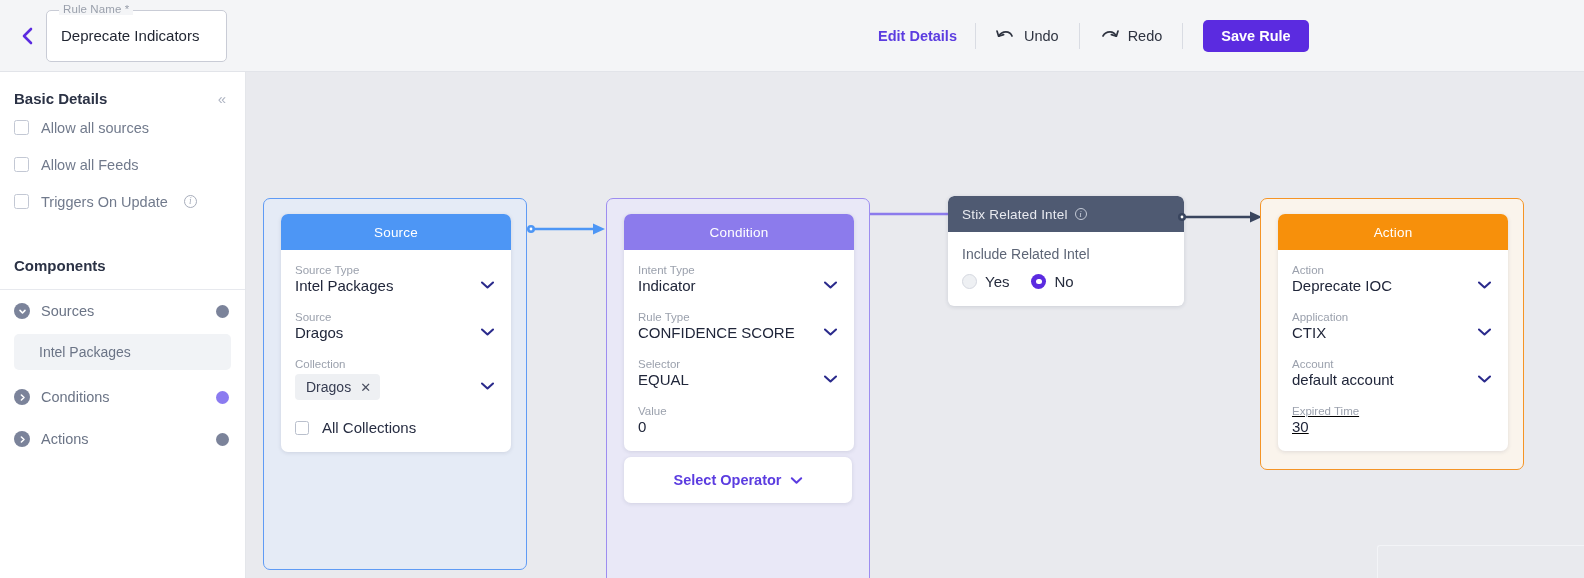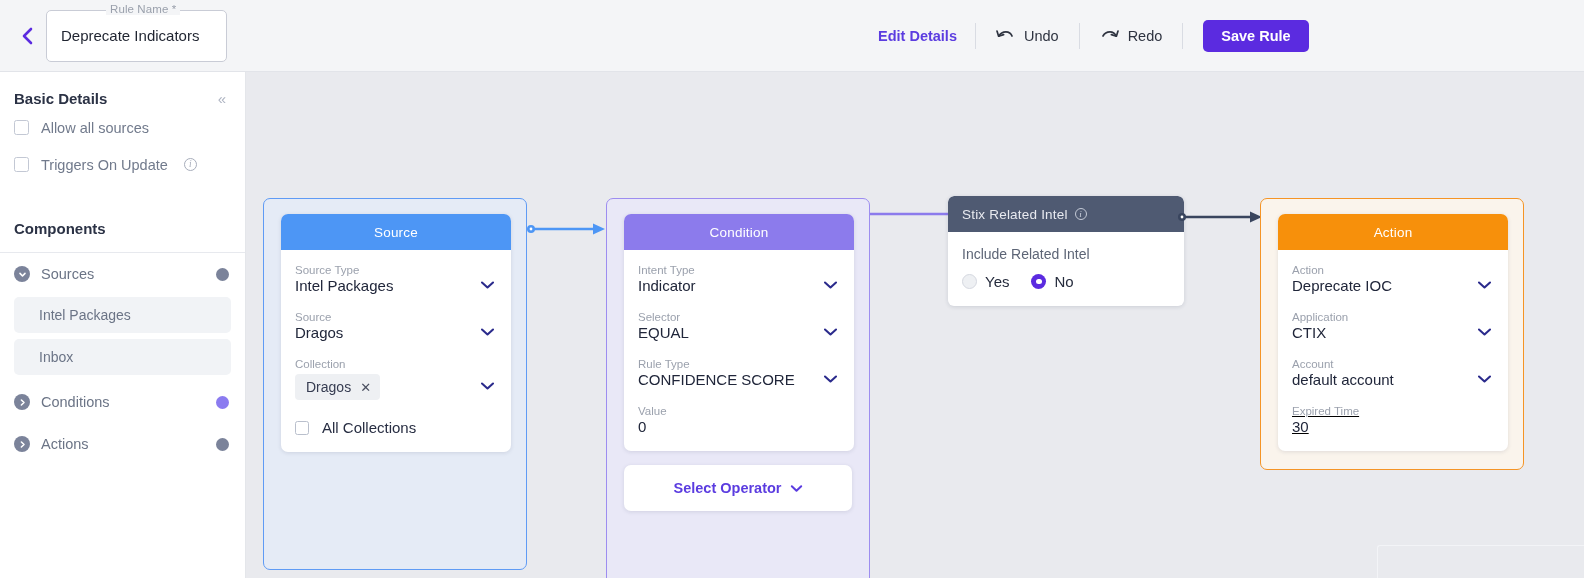--- a/index.html
+++ b/index.html
@@ -35,21 +35,20 @@
     border-radius: 5px;
     display: flex; align-items: center;
   }
   .rulename-legend {
     position: absolute; top: -8px; left: 12px;
     background: #f4f5f7;
     padding: 0 4px;
     font-size: 11.5px; color: #9aa0ac;
     letter-spacing: .1px;
     white-space: nowrap;
-    margin-left: 47px;
   }
   .rulename-value {
     padding: 0 14px;
     font-size: 15px; color: #1f2430;
     white-space: nowrap; overflow: hidden;
   }
 
   .header-right {
     position: absolute; left: 860px; top: 0;
     height: 72px; display: flex; align-items: center;
@@ -205,21 +204,21 @@
     display: flex; align-items: center; gap: 13px;
     margin-top: 19px; cursor: pointer;
   }
   .allcoll .cbox2 {
     width: 14px; height: 14px; flex: 0 0 14px;
     border: 1.4px solid #b9bfcc; border-radius: 2.5px; background: #fff;
   }
   .allcoll .lbl2 { font-size: 15px; color: #272d42; }
 
   .op-card {
-    margin-top: 14px; height: 46px;
+    margin-top: 6px; height: 46px;
     background: #fff; border-radius: 7px;
     box-shadow: 0 1px 4px rgba(30,40,70,.12);
     display: flex; align-items: center; justify-content: center;
     gap: 8px; cursor: pointer;
   }
   .op-text { font-size: 14.5px; font-weight: 700; color: #5b3ce0; }
 
   .stix-card {
     background: #fff; border-radius: 6px;
     box-shadow: 0 1px 4px rgba(30,40,70,.14);
@@ -321,20 +320,24 @@
     <div class="sb-title-row">
       <div class="sb-title">Basic Details</div>
       <div class="collapse-icon">«</div>
     </div>
 
     <div class="checkrow">
       <div class="cbox"></div>
       <div class="lbl">Allow all sources</div>
     </div>
 
+    <div class="checkrow">
+      <div class="cbox"></div>
+      <div class="lbl">Allow all Feeds</div>
+    </div>
 
     <div class="checkrow">
       <div class="cbox"></div>
       <div class="lbl">Triggers On Update</div>
       <div class="info-i">i</div>
     </div>
 
     <div class="sb-comp-title">Components</div>
     <div class="sb-divider"></div>
 
@@ -342,21 +345,20 @@
       <div class="comp-chev">
         <svg width="9" height="9" viewBox="0 0 9 9">
             <polyline points="2,3.4 4.5,6 7,3.4" fill="none" stroke="#fff" stroke-width="1.6" stroke-linecap="round" stroke-linejoin="round"></polyline>
           </svg>
       </div>
       <div class="comp-label">Sources</div>
       <div class="comp-dot"></div>
     </div>
 
     <div class="sub-item">Intel Packages</div>
-    <div class="sub-item">Inbox</div>
 
     <div class="comp-row" style="margin-top:10px">
       <div class="comp-chev">
         <svg width="9" height="9" viewBox="0 0 9 9">
             <polyline points="3.4,2 6,4.5 3.4,7" fill="none" stroke="#fff" stroke-width="1.6" stroke-linecap="round" stroke-linejoin="round"></polyline>
           </svg>
       </div>
       <div class="comp-label">Conditions</div>
       <div class="comp-dot purple"></div>
     </div>
@@ -439,32 +441,32 @@
             <div class="f-label">Intent Type</div>
             <div class="f-value">Indicator</div>
             <div class="chev-down">
               <svg width="15" height="10" viewBox="0 0 15 10">
                   <polyline points="2,2.5 7.5,7.5 13,2.5" fill="none" stroke="#2b2b8c" stroke-width="2.1" stroke-linecap="round" stroke-linejoin="round"></polyline>
                 </svg>
             </div>
           </div>
 
           <div class="field">
+            <div class="f-label">Rule Type</div>
+            <div class="f-value">CONFIDENCE SCORE</div>
+            <div class="chev-down">
+              <svg width="15" height="10" viewBox="0 0 15 10">
+                  <polyline points="2,2.5 7.5,7.5 13,2.5" fill="none" stroke="#2b2b8c" stroke-width="2.1" stroke-linecap="round" stroke-linejoin="round"></polyline>
+                </svg>
+            </div>
+          </div>
+
+          <div class="field">
             <div class="f-label">Selector</div>
             <div class="f-value">EQUAL</div>
-            <div class="chev-down">
-              <svg width="15" height="10" viewBox="0 0 15 10">
-                  <polyline points="2,2.5 7.5,7.5 13,2.5" fill="none" stroke="#2b2b8c" stroke-width="2.1" stroke-linecap="round" stroke-linejoin="round"></polyline>
-                </svg>
-            </div>
-          </div>
-
-          <div class="field">
-            <div class="f-label">Rule Type</div>
-            <div class="f-value">CONFIDENCE SCORE</div>
             <div class="chev-down">
               <svg width="15" height="10" viewBox="0 0 15 10">
                   <polyline points="2,2.5 7.5,7.5 13,2.5" fill="none" stroke="#2b2b8c" stroke-width="2.1" stroke-linecap="round" stroke-linejoin="round"></polyline>
                 </svg>
             </div>
           </div>
 
           <div class="field" style="margin-bottom:0;">
             <div class="f-label">Value</div>
             <div class="f-value">0</div>

